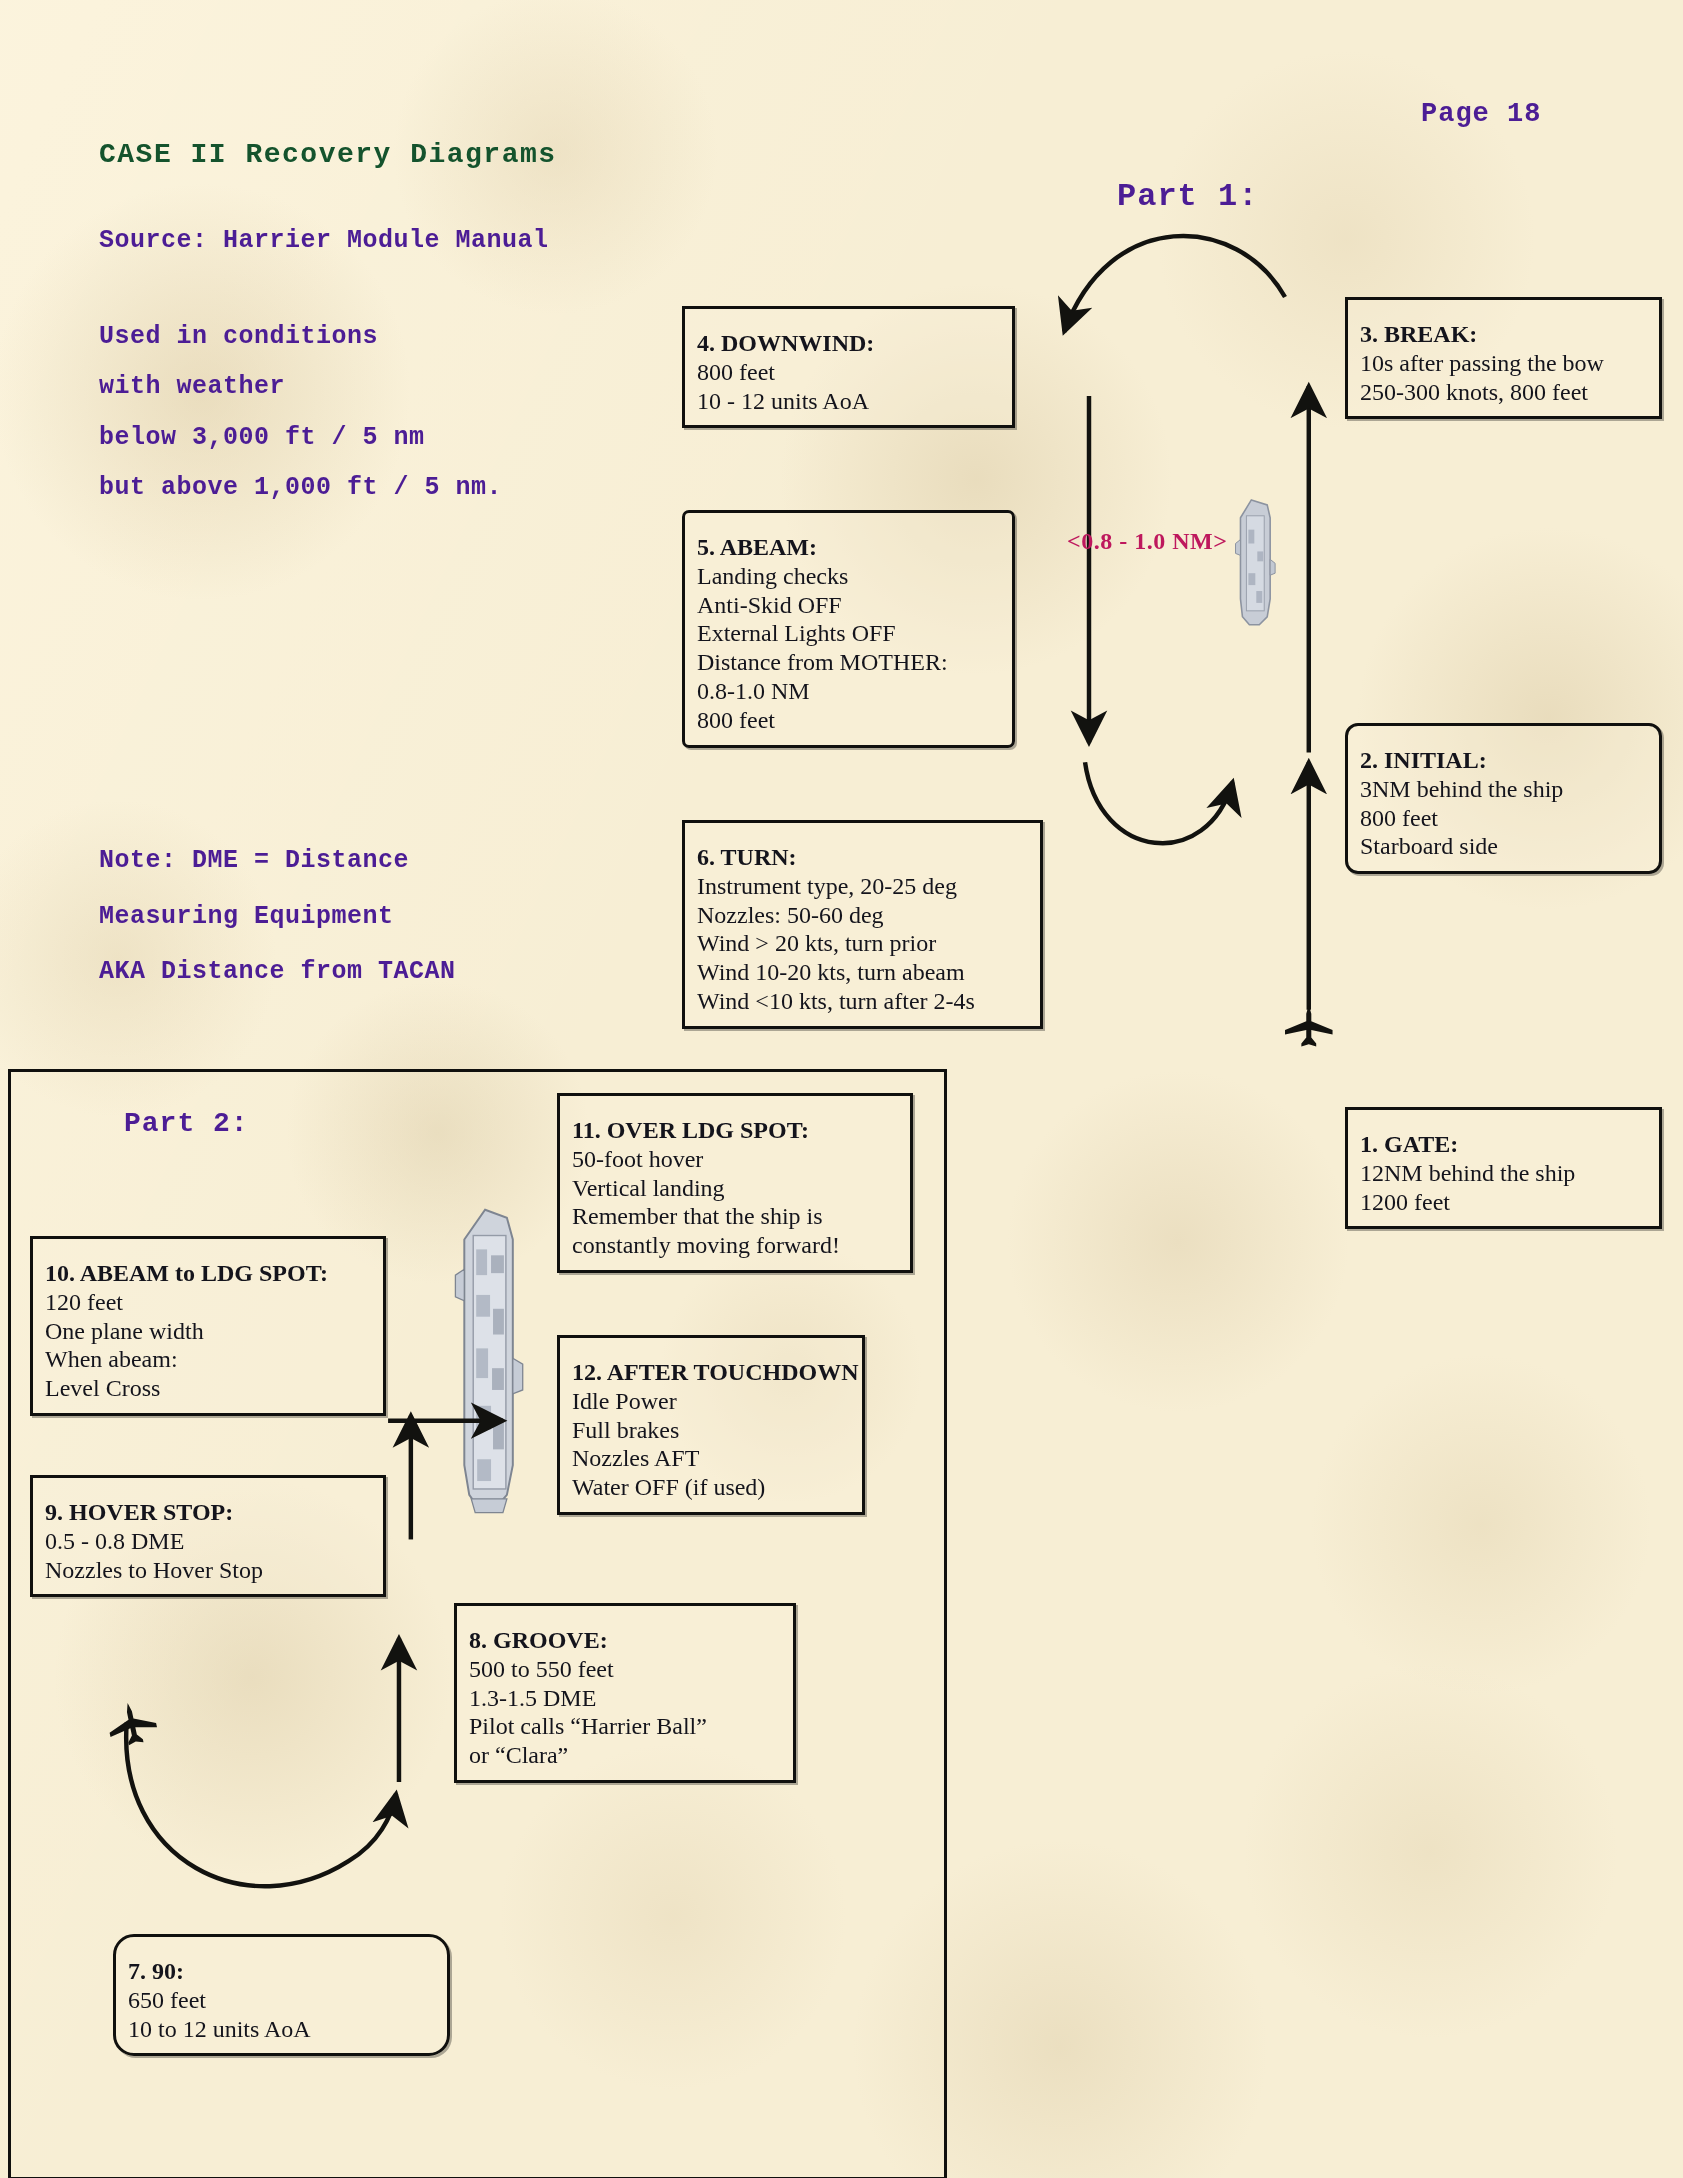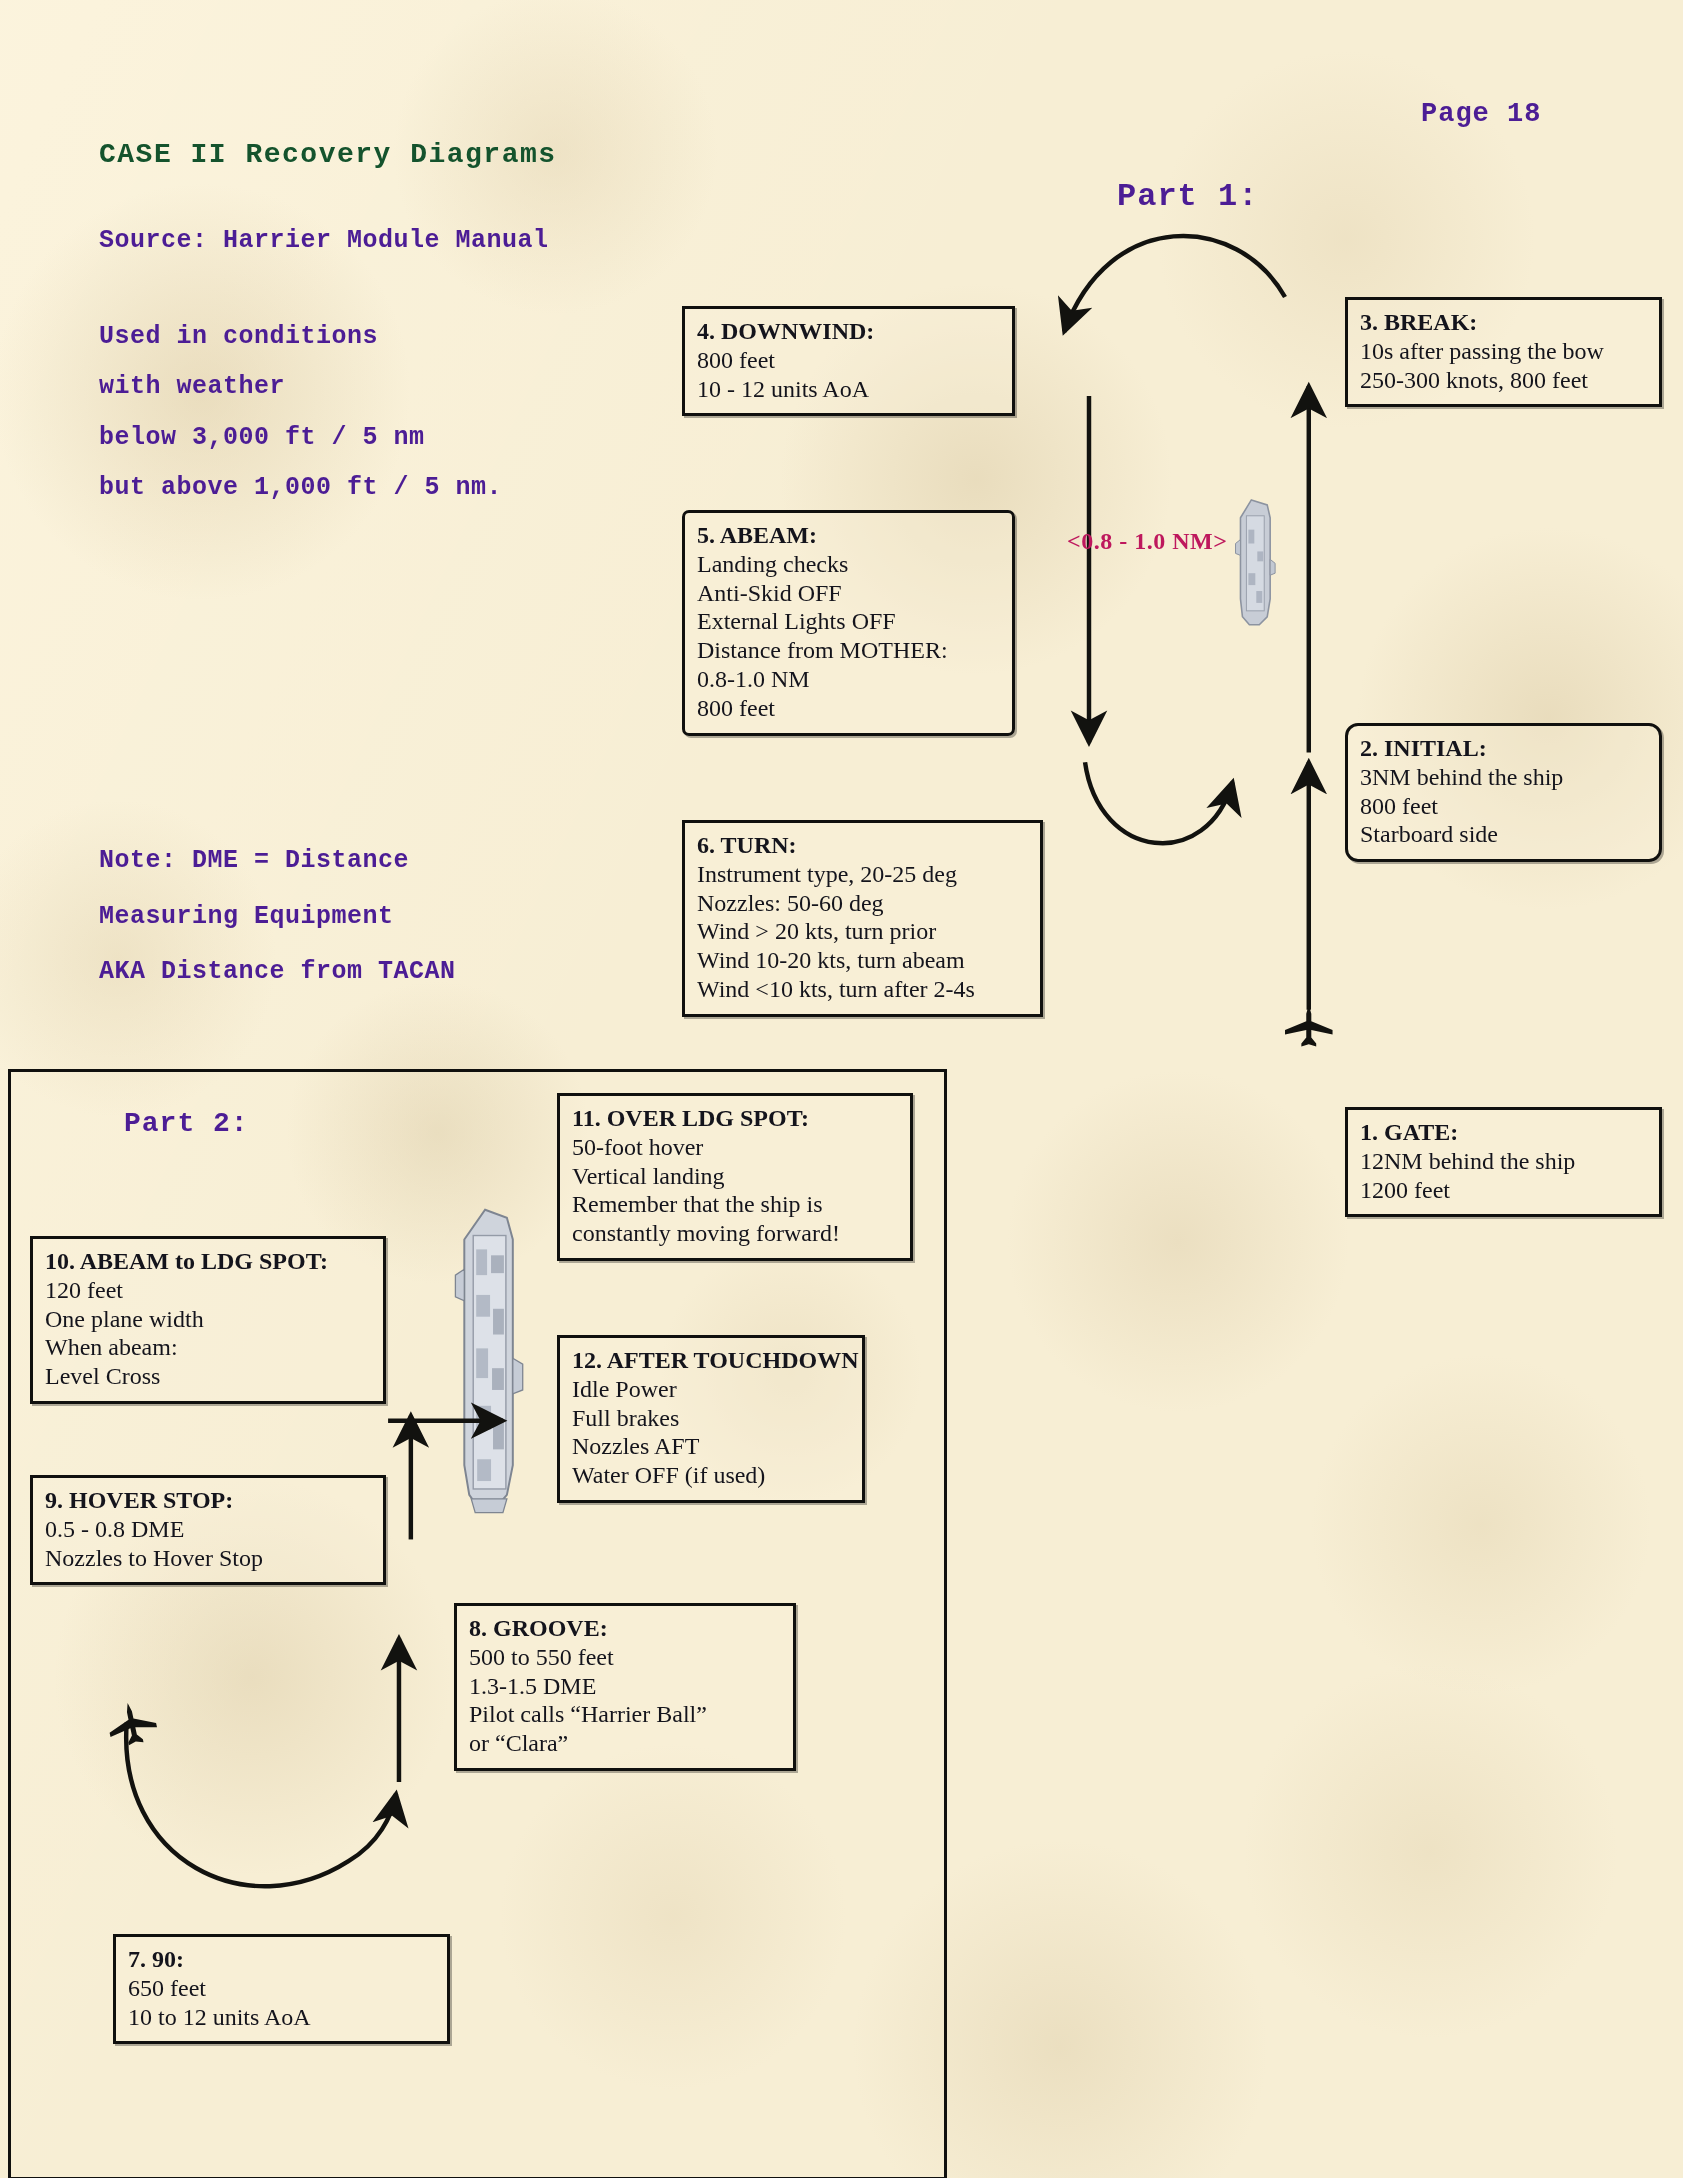--- a/index.html
+++ b/index.html
@@ -84,21 +84,21 @@
     top: 1108px;
     font-size: 28px;
     letter-spacing: 1px;
   }
   
   .box {
     position: absolute;
     background: rgba(250,242,219,0.35);
     border: 3px solid #10100e;
     box-shadow: 2px 2px 0 rgba(0,0,0,0.30);
-    padding: 8px 10px 10px 12px;
+    padding: 20px 10px 10px 12px;
     box-sizing: border-box;
     color: #14141c;
     font-family: "Liberation Serif", serif;
     font-size: 24px;
     line-height: 1.20;
   }
   .box .box-title {
     font-weight: bold;
     display: block;
     white-space: nowrap;
@@ -320,18 +320,18 @@
 </div>
 
 <div class="box" style="left:454px; top:1603px; width:342px;">
   <span class="box-title">8. GROOVE:</span>
   <span class="box-line">500 to 550 feet</span>
   <span class="box-line">1.3-1.5 DME</span>
   <span class="box-line">Pilot calls “Harrier Ball”</span>
   <span class="box-line">or “Clara”</span>
 </div>
 
-<div class="box" style="left:113px; top:1934px; width:337px;">
+<div class="box" style="left:113px; top:1934px; width:337px;border-radius:21px;">
   <span class="box-title">7. 90:</span>
   <span class="box-line">650 feet</span>
   <span class="box-line">10 to 12 units AoA</span>
 </div>
 
 
 </body></html>

